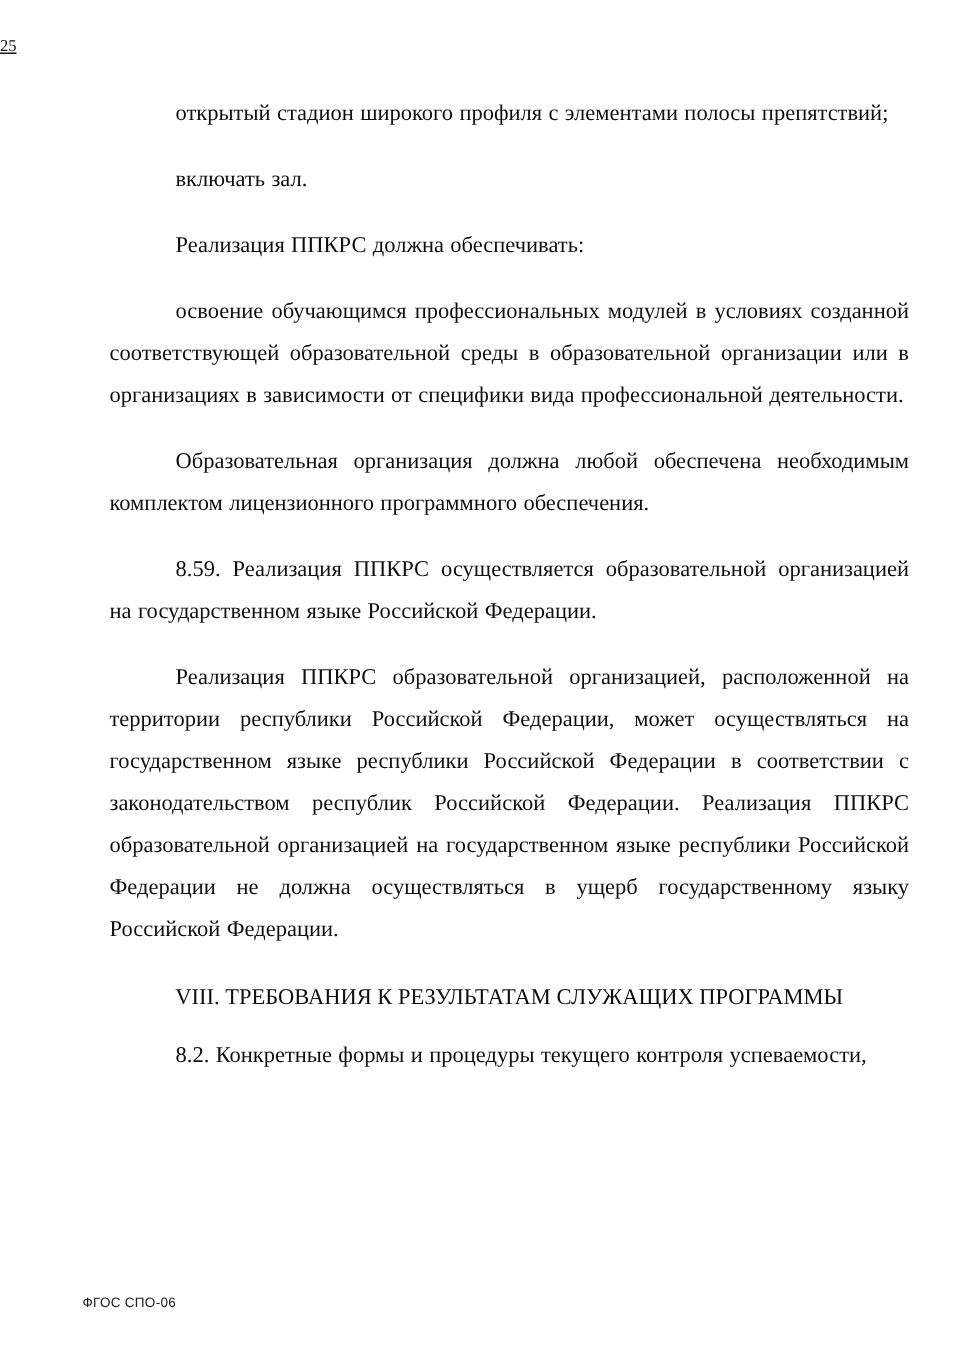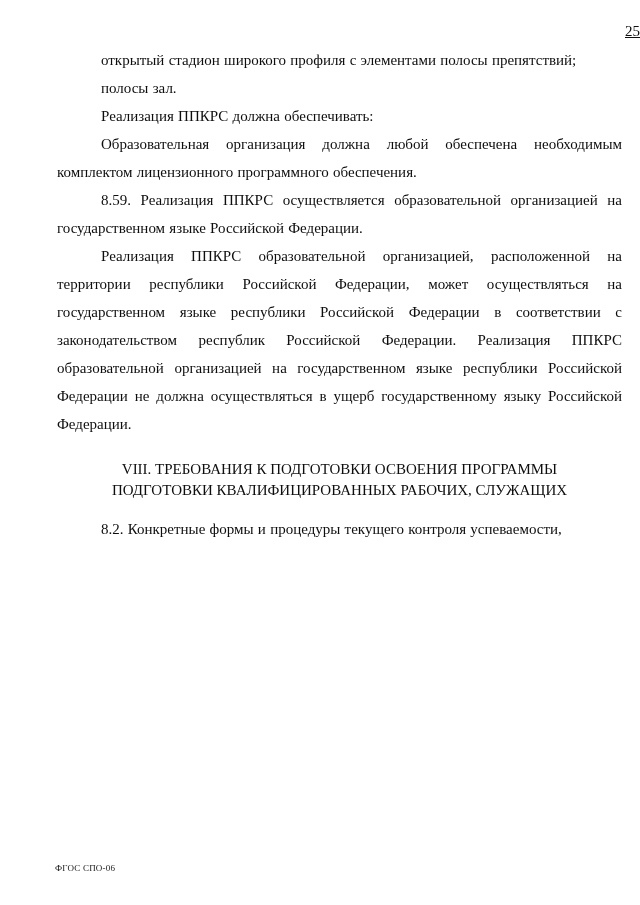--- a/index.html
+++ b/index.html
@@ -15,35 +15,35 @@
     background: #ffffff;
     overflow: hidden;
     font-family: "Liberation Serif", "DejaVu Serif", serif;
     color: #0e0e0e;
   }
   .page-number {
     position: absolute;
     top: 22px;
     left: 0;
     width: 100%;
-    text-align: right;
-    font-size: 15px;
+    text-align: left;
+    font-size: 11px;
     line-height: 18px;
     text-decoration: underline;
   }
   .text-block {
     position: absolute;
     top: 46px;
     left: 0;
     width: 640px;
     padding: 0 18px 0 57px;
     box-sizing: border-box;
   }
   p.para {
-    margin: 0;
+    margin: 16px;
     font-size: 15px;
     line-height: 28px;
     text-align: justify;
     text-indent: 44px;
     word-spacing: 0.5px;
   }
   .section-heading {
     margin: 21px 0 14px 0;
     font-size: 15px;
     line-height: 21px;
@@ -53,46 +53,46 @@
   .section-heading .heading-line {
     display: block;
   }
   .after-heading p.para:first-child {
     margin-top: 0;
   }
   .doc-footer {
     position: absolute;
     left: 55px;
     top: 863px;
-    font-family: Liberation Serif, serif;
+    font-family: Liberation Sans, sans-serif;
     font-size: 9px;
     line-height: 11px;
     color: #1a1a1a;
     letter-spacing: 0.2px;
   }
 </style>
 </head>
 <body>
 
 <div class="page">
 
   <div class="page-number">25</div>
 
   <div class="text-block">
 
     <p class="para">открытый стадион широкого профиля с элементами полосы препятствий;</p>
-    <p class="para">полосы зал.</p>
+    <p class="para">включать зал.</p>
     <p class="para">Реализация ППКРС должна обеспечивать:</p>
+    <p class="para">освоение обучающимся профессиональных модулей в условиях созданной соответствующей образовательной среды в образовательной организации или в организациях в зависимости от специфики вида профессиональной деятельности.</p>
     <p class="para">Образовательная организация должна любой обеспечена необходимым комплектом лицензионного программного обеспечения.</p>
     <p class="para">8.59. Реализация ППКРС осуществляется образовательной организацией на государственном языке Российской Федерации.</p>
     <p class="para">Реализация ППКРС образовательной организацией, расположенной на территории республики Российской Федерации, может осуществляться на государственном языке республики Российской Федерации в соответствии с законодательством республик Российской Федерации. Реализация ППКРС образовательной организацией на государственном языке республики Российской Федерации не должна осуществляться в ущерб государственному языку Российской Федерации.</p>
 
     <h2 class="section-heading">
-      <span class="heading-line">VIII. ТРЕБОВАНИЯ К ПОДГОТОВКИ ОСВОЕНИЯ ПРОГРАММЫ</span>
-      <span class="heading-line">ПОДГОТОВКИ КВАЛИФИЦИРОВАННЫХ РАБОЧИХ, СЛУЖАЩИХ</span>
+      <span class="heading-line">VIII. ТРЕБОВАНИЯ К РЕЗУЛЬТАТАМ СЛУЖАЩИХ ПРОГРАММЫ</span>
     </h2>
 
     <div class="after-heading">
       <p class="para">8.2. Конкретные формы и процедуры текущего контроля успеваемости,</p>
     </div>
 
   </div>
 
   <div class="doc-footer">ФГОС СПО-06</div>
 

